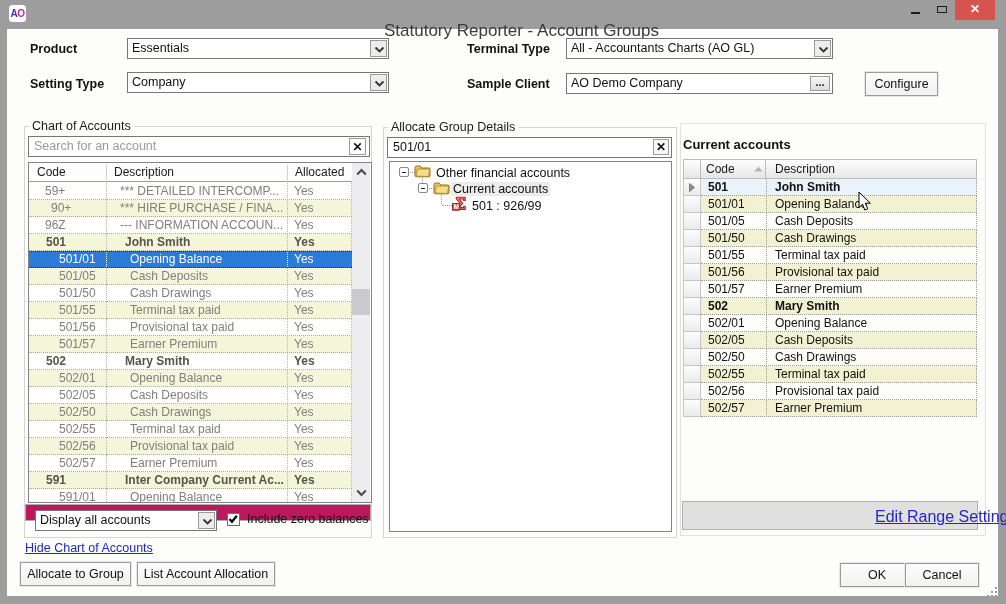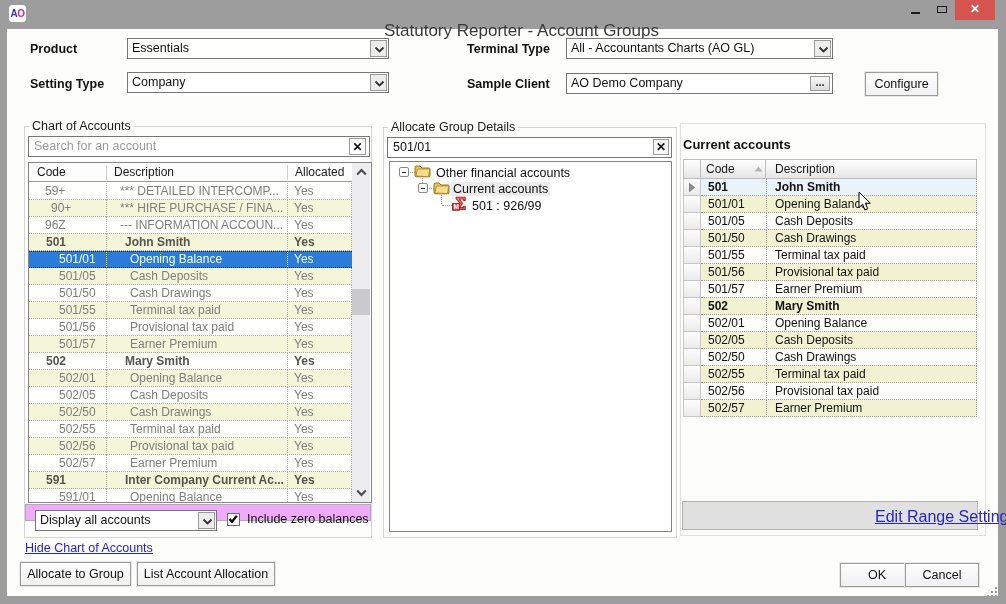--- a/index.html
+++ b/index.html
@@ -249,21 +249,21 @@
     <svg class="abs" style="left:4px; top:5px;" width="11" height="8" viewBox="0 0 11 8">
         <path d="M1.2 6.5 L5.5 2 L9.8 6.5" fill="none" stroke="#4a4a4a" stroke-width="2"></path>
       </svg>
     <svg class="abs" style="left:4px; top:326px;" width="11" height="8" viewBox="0 0 11 8">
         <path d="M1.2 1.5 L5.5 6 L9.8 1.5" fill="none" stroke="#4a4a4a" stroke-width="2"></path>
       </svg>
     <div class="abs" style="left:0px; top:126px; width:18px; height:26px; background:#cacace;"></div>
   </div>
 </div>
 
-<div class="abs" style="left:25px; top:504px; width:346px; height:17px; background:#f0abfc; border:1px solid #aeaeae;">
+<div class="abs" style="left:25px; top:504px; width:346px; height:17px; background:#be185d; border:1px solid #aeaeae;">
   <div class="combo" style="position:absolute; left:9px; top:5px; width:182px; height:21px;">
       <span class="ctext">Display all accounts</span>
       <span class="cbtn">
         <svg width="11" height="9" viewBox="0 0 11 9">
           <path d="M1.5 2.5 L5.5 6.5 L9.5 2.5" fill="none" stroke="#333" stroke-width="1.8"></path>
         </svg>
       </span>
     </div>
   <div style="position:absolute; left:201px; top:8px; width:13px; height:13px; background:#fff; border:1.5px solid #6e6e6e;">
       <svg style="position:absolute; left:0px; top:0px;" width="10" height="10" viewBox="0 0 10 10">

